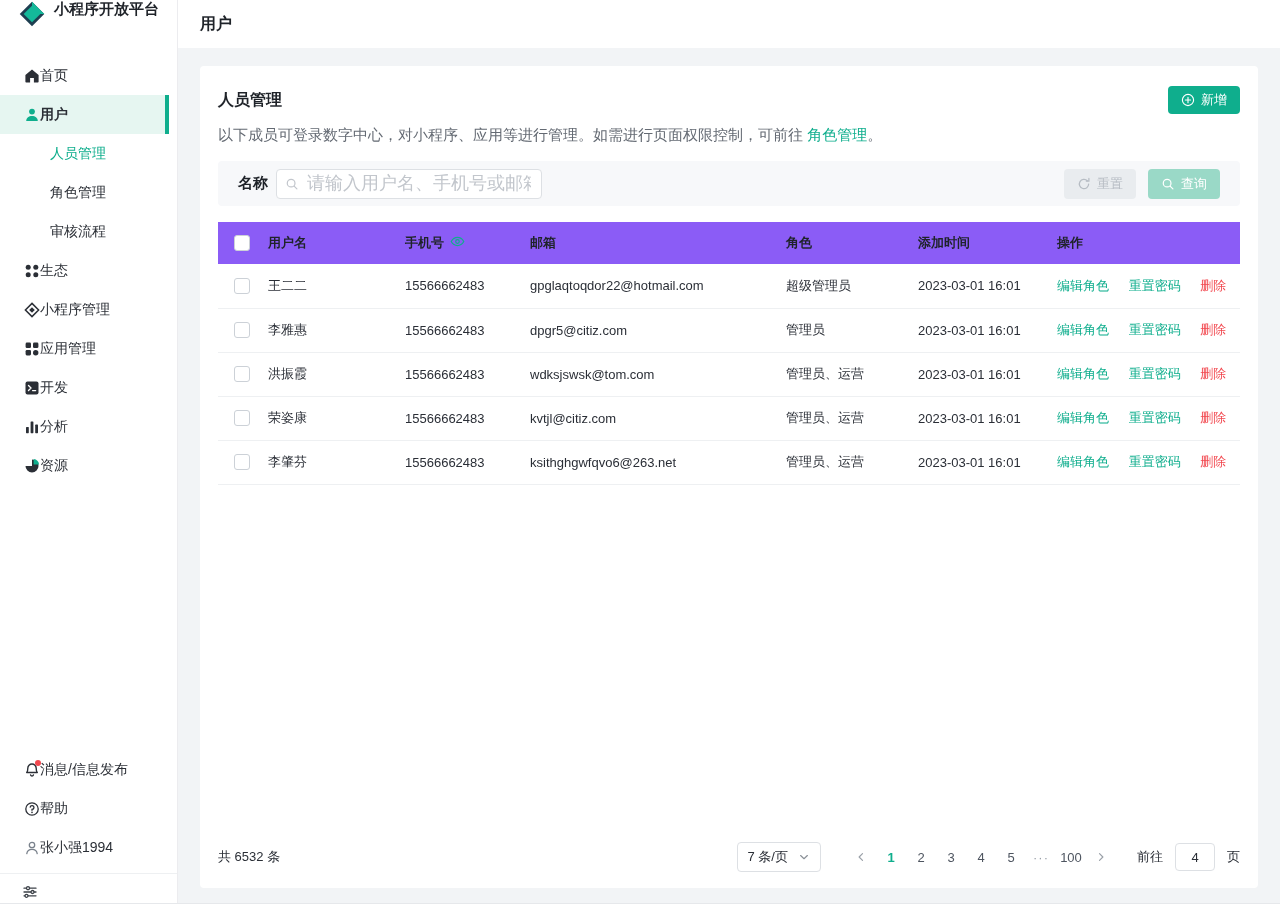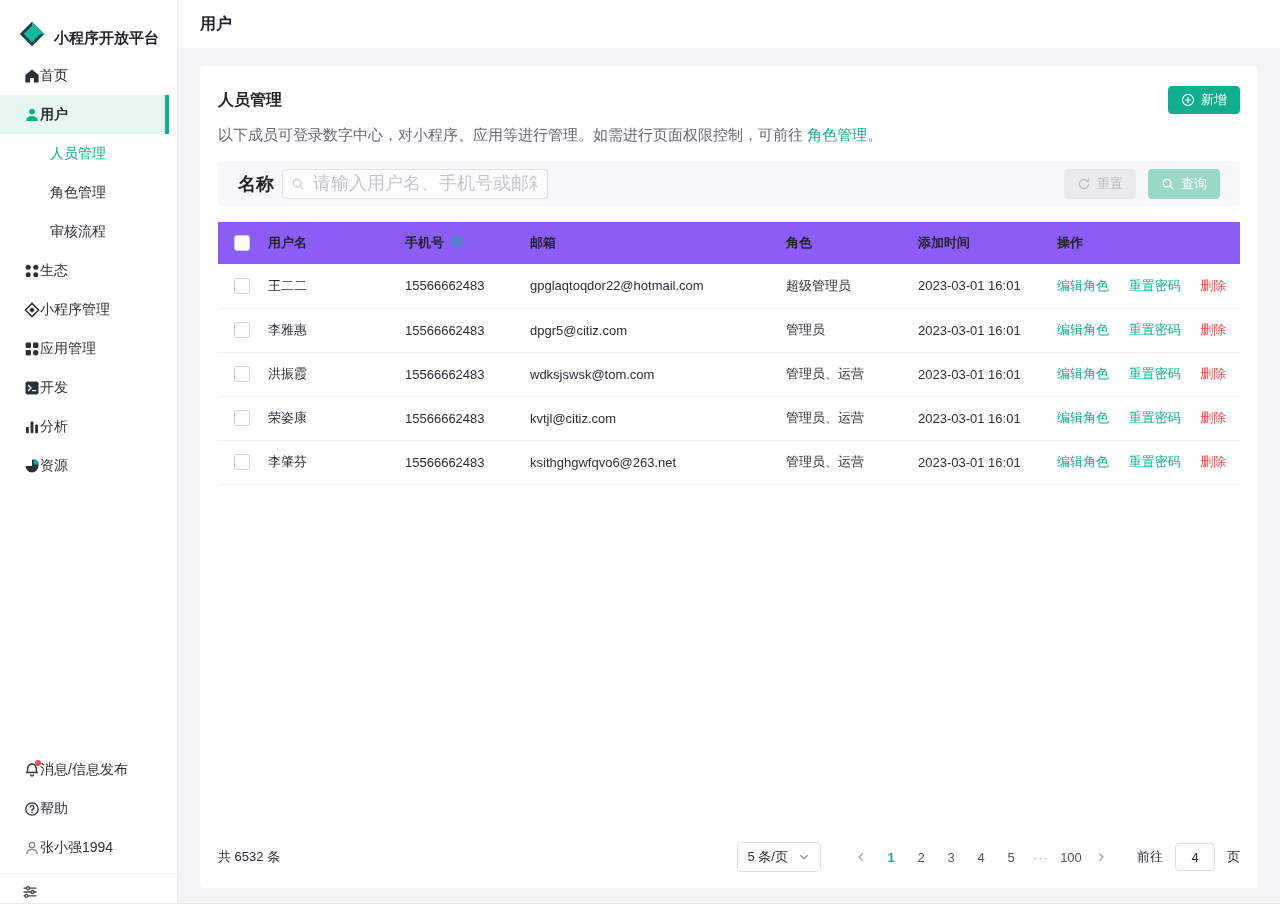--- a/index.html
+++ b/index.html
@@ -6,21 +6,21 @@
   html,body { width:1280px; height:910px; }
   body {
     font-family:"Liberation Sans","DejaVu Sans",sans-serif;
     color:#1f2329; background:#f2f4f6; overflow:hidden; font-size:13px;
     --accent:#0fae8d; --accent-light:#e6f6f1; --accent-muted:#9ad9c7; --danger:#f2484f;
   }
   .layout { display:flex; height:100%; }
 
   
   .sidebar { width:178px; background:#fff; border-right:1px solid #ececef; display:flex; flex-direction:column; position:relative; z-index:2; }
-  .logo-row { height:48px; display:flex; align-items:flex-end; gap:8px; padding:0 10px 0 18px; }
+  .logo-row { height:48px; display:flex; align-items:flex-start; gap:8px; padding:0 10px 0 18px; }
   .logo { width:28px; height:28px; flex:0 0 auto; }
   .brand { font-size:15px; font-weight:700; white-space:nowrap; }
   .nav { padding-top:8px; }
   .nav-item { height:39px; display:flex; align-items:center; padding-left:24px; font-size:14px; color:#2b2f36; cursor:pointer; position:relative; }
   .nav-item .ic { width:16px; height:16px; color:#2b2f36; display:inline-flex; }
   .nav-item .ic svg { width:100%; height:100%; }
   .nav-item.active { background:var(--accent-light); border-right:4px solid var(--accent); margin-right:8px; font-weight:700; }
   .nav-item.active .ic { color:var(--accent); }
   .sub-item { height:39px; display:flex; align-items:center; padding-left:50px; font-size:14px; color:#2b2f36; cursor:pointer; }
   .sub-item.active { color:var(--accent); }
@@ -40,21 +40,21 @@
 
   .card-head { display:flex; align-items:center; justify-content:space-between; }
   .card-title { font-size:16px; font-weight:700; }
   .btn { height:30px; border:none; border-radius:4px; font-size:13px; font-family:inherit; display:inline-flex; align-items:center; gap:6px; padding:0 13px; cursor:pointer; }
   .btn svg { width:14px; height:14px; }
   .btn-add { height:28px; background:var(--accent); color:#fff; }
   .desc { margin-top:12px; font-size:15px; color:#646a73; }
   .desc .link { color:var(--accent); text-decoration:none; cursor:pointer; }
 
   .filter-bar { margin-top:16px; background:#f7f8fa; border-radius:4px; height:45px; display:flex; align-items:center; padding:0 20px; }
-  .filter-label { font-size:18px; font-weight:700; color:#1f2329; margin-right:8px; }
+  .filter-label { font-size:15px; font-weight:700; color:#1f2329; margin-right:8px; }
   .search-wrap { position:relative; display:inline-flex; }
   .search-input { width:266px; height:30px; border:1px solid #dde0e4; border-radius:4px; background:#fff; padding:0 10px 0 30px; font-size:18px; font-family:inherit; color:#1f2329; outline:none; }
   .search-input::placeholder { color:#c2c6cc; }
   .search-icon-left { position:absolute; left:9px; top:50%; transform:translateY(-50%); width:14px; height:14px; color:#c2c6cc; }
   .search-icon-left svg { width:100%; height:100%; }
   .filter-actions { margin-left:auto; display:flex; gap:12px; }
   .btn-reset { background:#e9ecef; color:#b6bcc3; }
   .btn-search { background:var(--accent-muted); color:#fff; }
 
   table { margin-top:16px; width:100%; border-collapse:collapse; table-layout:fixed; font-size:13px; }
@@ -374,21 +374,21 @@
               <a class="link danger">删除</a>
             </td>
           </tr>
         </tbody>
         </table>
 
         <div class="card-footer">
           <span class="total">共 6532 条</span>
           <div class="page-controls">
             <div class="page-size">
-              <span>5 条/页</span>
+              <span>7 条/页</span>
               <span class="chev">
                   <svg viewBox="0 0 16 16" fill="none" stroke="currentColor" stroke-width="1.5" stroke-linecap="round" stroke-linejoin="round">
                     <path d="M3.5 6 8 10.3 12.5 6"></path>
                   </svg>
                 </span>
             </div>
             <div class="pager">
               <button class="pg arrow">
                   <svg viewBox="0 0 16 16" fill="none" stroke="currentColor" stroke-width="1.6" stroke-linecap="round" stroke-linejoin="round">
                     <path d="M10 3.5 5.5 8 10 12.5"></path>

